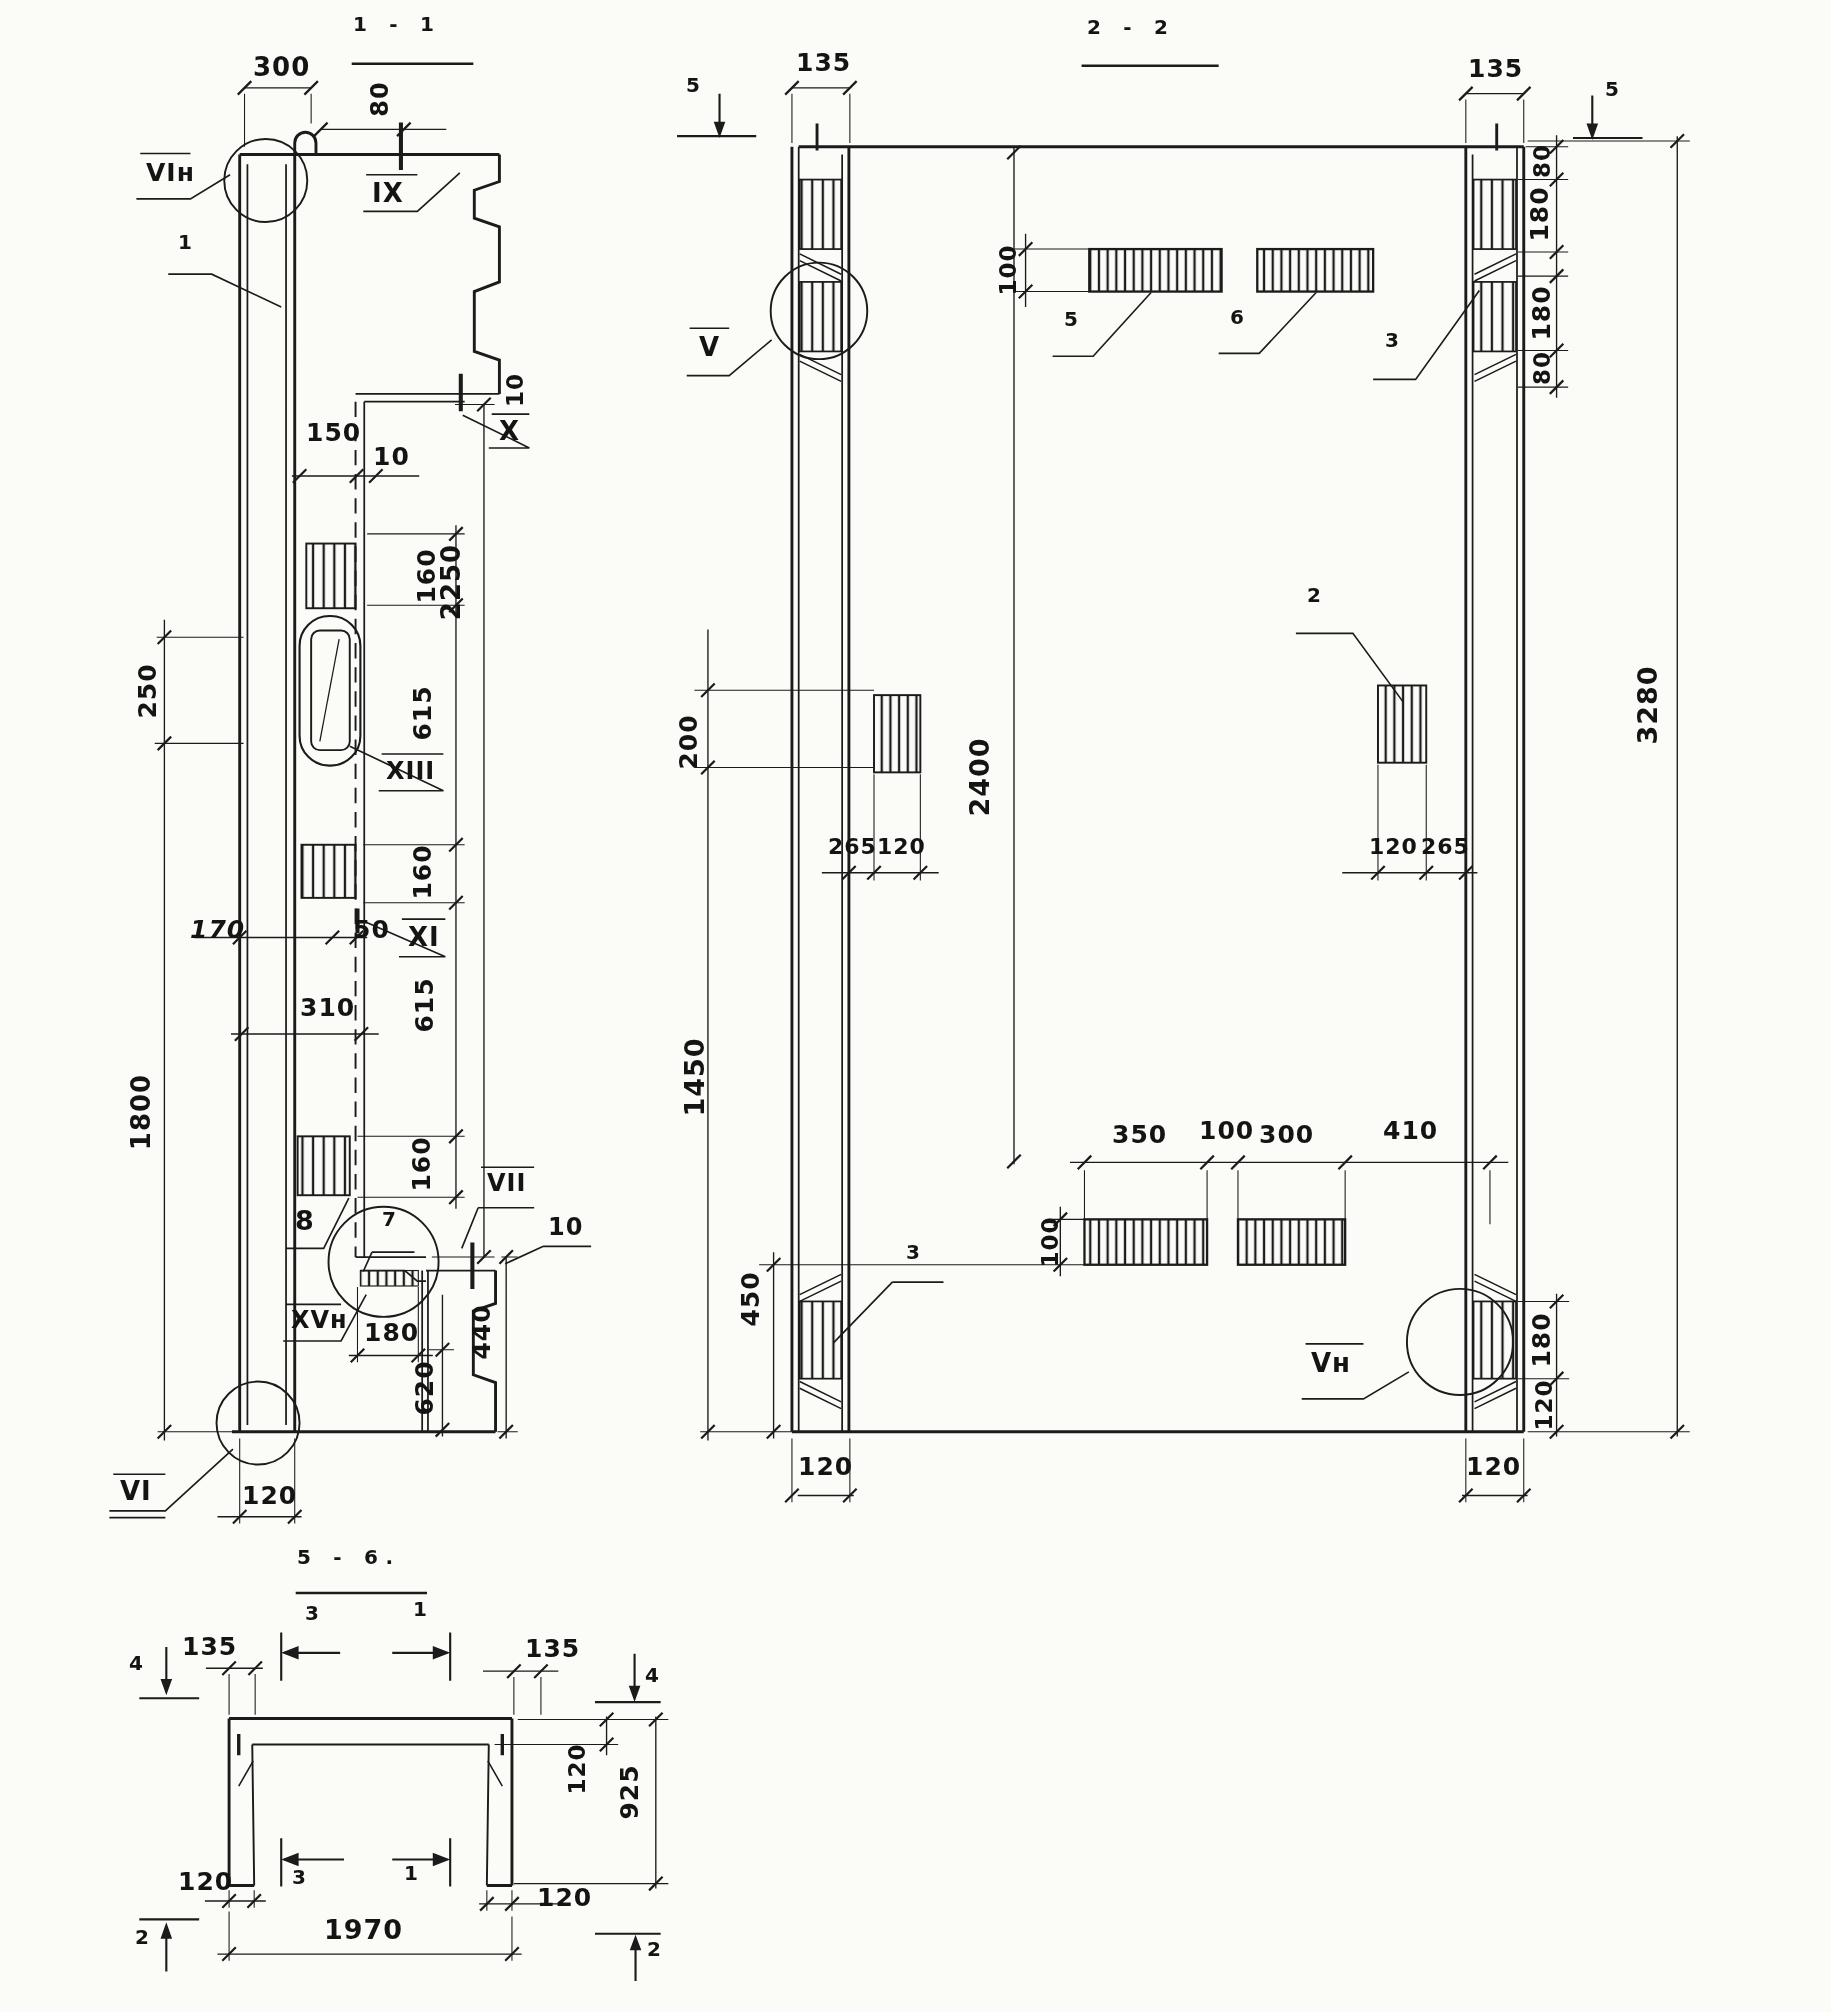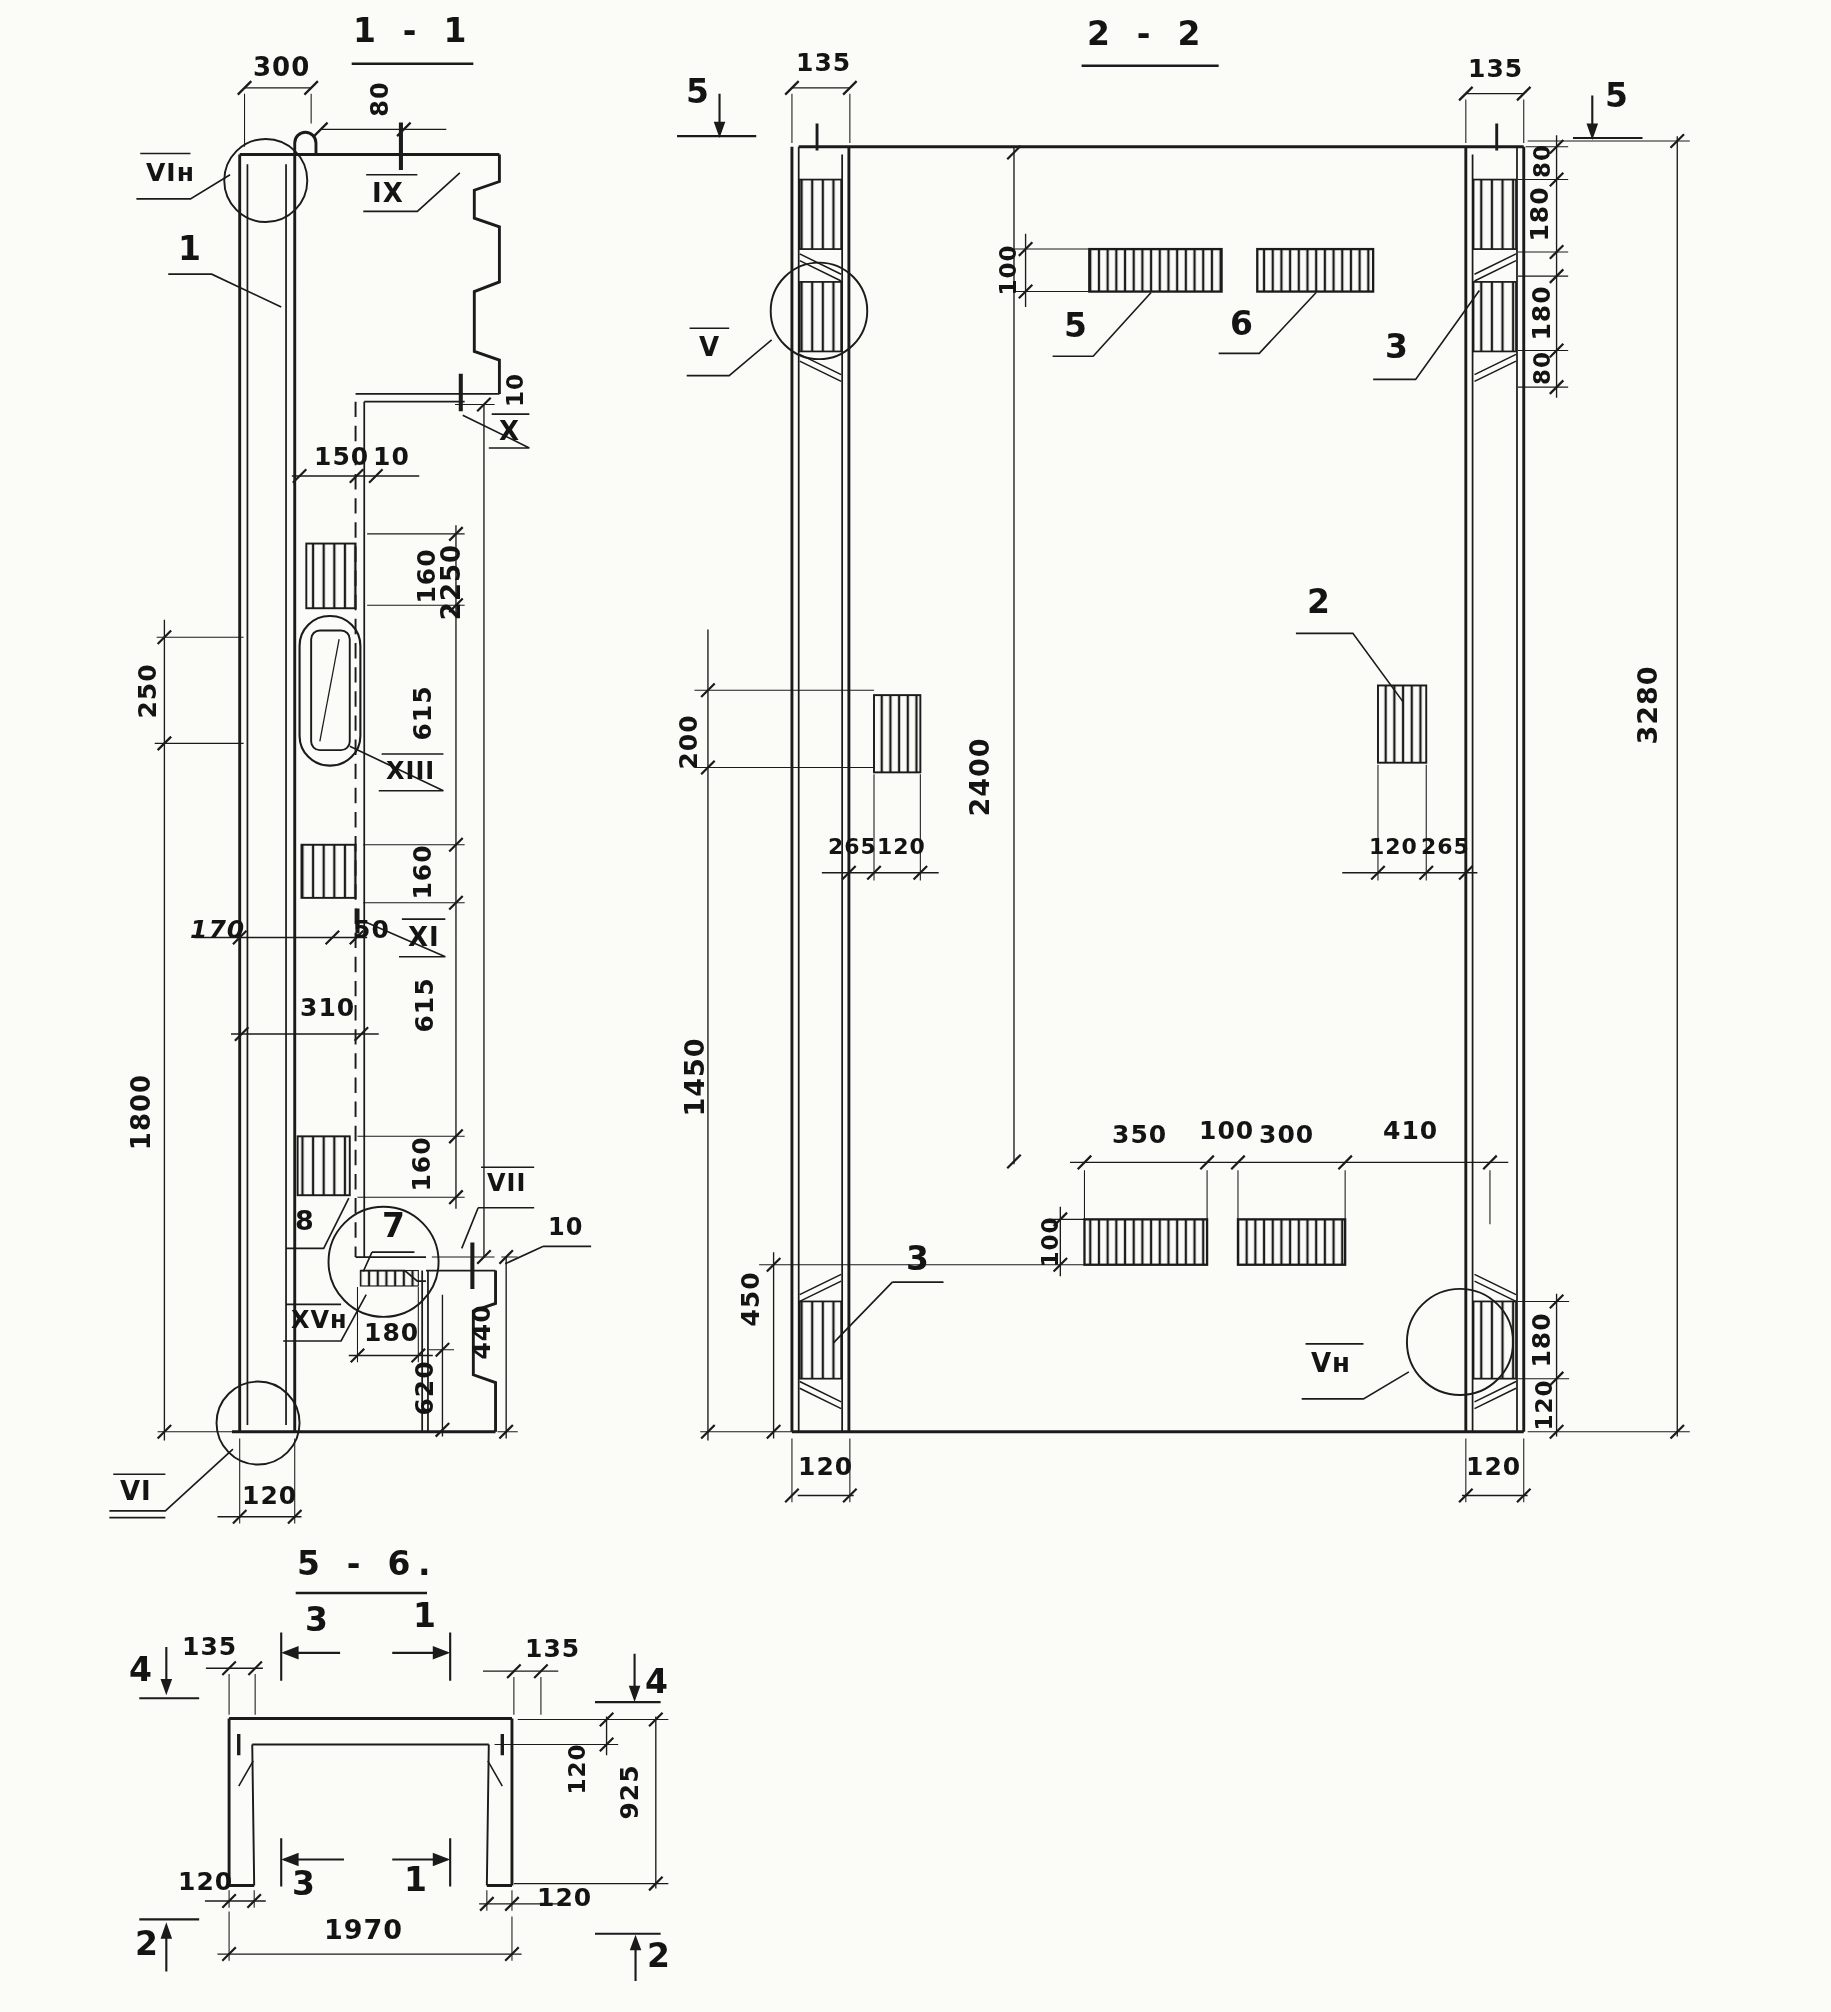--- a/index.html
+++ b/index.html
@@ -4,21 +4,21 @@
 <style>
   html,body{margin:0;padding:0;background:#e8e8e4;}
   #page{position:relative;width:1832px;height:2012px;background:#fbfbf8;overflow:hidden;
         font-family:"DejaVu Sans",sans-serif;color:#141414;}
   #page svg{position:absolute;left:0;top:0;}
   .lb{position:absolute;font-weight:bold;white-space:nowrap;line-height:1;
       font-family:"DejaVu Sans",sans-serif;color:#141414;letter-spacing:1px;}
   .rotc{position:absolute;font-weight:bold;white-space:nowrap;line-height:1;
       font-family:"DejaVu Sans",sans-serif;color:#141414;letter-spacing:1px;
       transform:translate(-50%,-50%) rotate(-90deg);}
-  .t31{font-size:33px;} .t28{font-size:27px;} .t27{font-size:26px;}
+  .t31{font-size:20px;} .t28{font-size:27px;} .t27{font-size:26px;}
   .t26{font-size:25px;} .t25{font-size:24px;} .t24{font-size:23px;} .t23{font-size:22px;}
 </style>
 </head>
 <body>
 
 <div id="page">
 
 <svg width="1832" height="2012" viewBox="0 0 1897 2084">
   <defs>
     <pattern id="vh" patternUnits="userSpaceOnUse" width="11" height="12">
@@ -288,21 +288,21 @@
       M230,2031 L244,2017 M523,2031 L537,2017"></path>
   </g>
 </svg>
 
 <div class="lb t31" style="left:353px;top:13.5px;letter-spacing:7.7px;">1 - 1</div>
 <div class="lb t27" style="left:253px;top:54px;">300</div>
 <div class="rotc t25" style="left:380px;top:99px;">80</div>
 <div class="lb t26" style="left:146px;top:160px;">VIн</div>
 <div class="lb t27" style="left:372px;top:180px;">IX</div>
 <div class="lb t31" style="left:178px;top:232px;">1</div>
-<div class="lb t26" style="left:306px;top:444px;margin-left:8px;">150</div>
+<div class="lb t26" style="left:306px;top:420px;">150</div>
 <div class="lb t26" style="left:373px;top:444px;">10</div>
 <div class="rotc t24" style="left:515px;top:390px;">10</div>
 <div class="lb t27" style="left:499px;top:418px;">X</div>
 <div class="rotc t26" style="left:426px;top:576px;">160</div>
 <div class="rotc t26" style="left:147px;top:691px;">250</div>
 <div class="rotc t26" style="left:422px;top:713px;">615</div>
 <div class="lb t25" style="left:386px;top:759px;">XIII</div>
 <div class="lb t26" style="left:190px;top:917px;font-style:italic;">170</div>
 <div class="lb t26" style="left:313px;top:917px;margin-left:40px;">50</div>
 <div class="rotc t26" style="left:422px;top:872px;">160</div>

